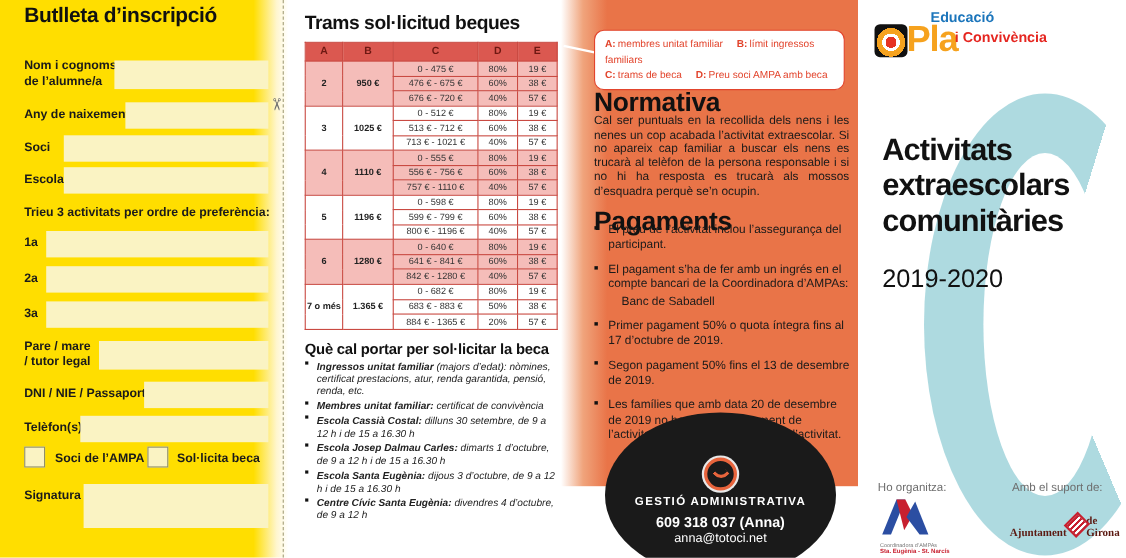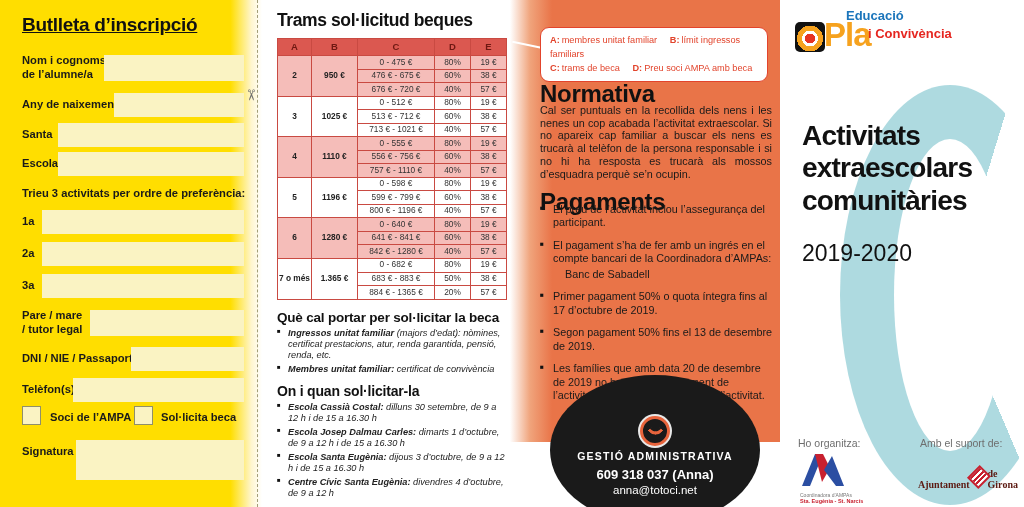--- a/index.html
+++ b/index.html
@@ -68,29 +68,29 @@
   .ampa-sub{font-size:5.5px;font-weight:bold;color:#C8202F;line-height:1.2;}
   .girona{position:absolute;left:138px;top:468px;display:flex;align-items:flex-end;z-index:2;font-family:"Liberation Serif",serif;font-weight:bold;font-size:10px;color:#5C1A12;}
   .diamond{width:18px;height:18px;margin:0 1px 4px 1px;border:2px solid #C8202F;box-sizing:border-box;transform:rotate(45deg);background:repeating-linear-gradient(90deg,#C8202F 0 2px,#fff 2px 4px);}
 </style>
 </head>
 <body>
 
 <div class="sheet">
 
   <div class="panel-yellow">
-    <div class="abs form-title" style="left:22px;top:14px;text-decoration:underline;">Butlleta d’inscripció</div>
+    <div class="abs form-title" style="left:22px;top:4px;">Butlleta d’inscripció</div>
 
     <div class="abs flabel" style="left:22px;top:53px;width:86px;">Nom i cognoms de l’alumne/a</div>
     <div class="abs finput" style="left:104px;top:55px;width:140px;height:26px;"></div>
 
     <div class="abs flabel" style="left:22px;top:97px;">Any de naixement</div>
     <div class="abs finput" style="left:114px;top:93px;width:130px;height:24px;"></div>
 
-    <div class="abs flabel" style="left:22px;top:127px;">Santa</div>
+    <div class="abs flabel" style="left:22px;top:127px;">Soci</div>
     <div class="abs finput" style="left:58px;top:123px;width:186px;height:24px;"></div>
 
     <div class="abs flabel" style="left:22px;top:156px;">Escola</div>
     <div class="abs finput" style="left:58px;top:152px;width:186px;height:24px;"></div>
 
     <div class="abs flabel" style="left:22px;top:186px;width:224px;">Trieu 3 activitats per ordre de preferència:</div>
 
     <div class="abs flabel" style="left:22px;top:214px;">1a</div>
     <div class="abs finput" style="left:42px;top:210px;width:202px;height:24px;"></div>
     <div class="abs flabel" style="left:22px;top:246px;">2a</div>
@@ -240,21 +240,20 @@
             <td>20%</td>
             <td>57 €</td>
           </tr>
     </tbody>
       </table>
 
     <div class="sub-h">Què cal portar per sol·licitar la beca</div>
     <div class="bul"><span class="lead">Ingressos unitat familiar</span><span> (majors d’edat): nòmines, certificat prestacions, atur, renda garantida, pensió, renda, etc.</span></div>
     <div class="bul"><span class="lead">Membres unitat familiar:</span><span> certificat de convivència</span></div>
 
-    <div class="sub-h2">On i quan sol·licitar-la</div>
     <div class="bul"><span class="lead">Escola Cassià Costal:</span><span> dilluns 30 setembre, de 9 a 12 h i de 15 a 16.30 h</span></div>
     <div class="bul"><span class="lead">Escola Josep Dalmau Carles:</span><span> dimarts 1 d’octubre, de 9 a 12 h i de 15 a 16.30 h</span></div>
     <div class="bul"><span class="lead">Escola Santa Eugènia:</span><span> dijous 3 d’octubre, de 9 a 12 h i de 15 a 16.30 h</span></div>
     <div class="bul"><span class="lead">Centre Cívic Santa Eugènia:</span><span> divendres 4 d’octubre, de 9 a 12 h</span></div>
 
   </div>
 
   <div class="panel-orange">
     <div class="pointer-line"></div>
     <div class="legend">

